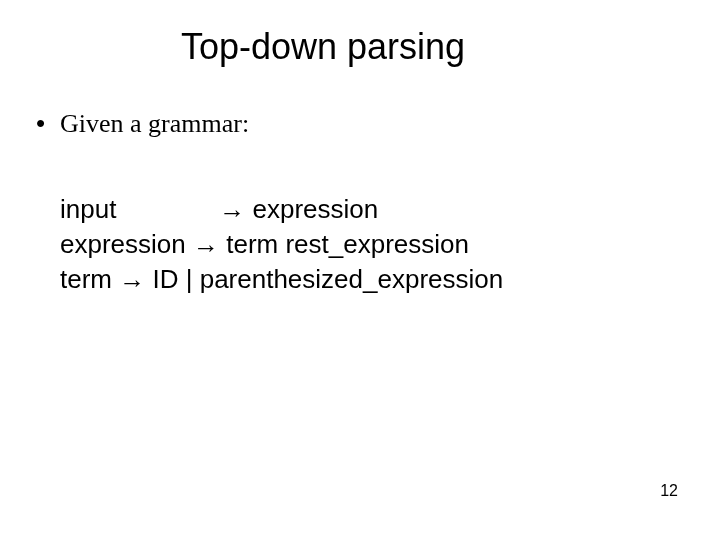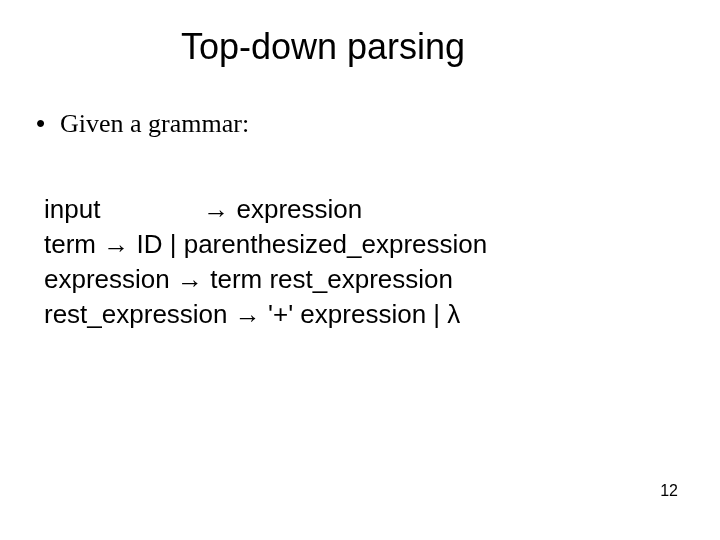--- a/index.html
+++ b/index.html
@@ -40,21 +40,21 @@
     flex: 0 0 24px;
     line-height: 1.2;
   }
   .bullet-text {
     line-height: 1.2;
     font-family: Liberation Serif, serif;
   }
   .grammar {
     position: absolute;
     top: 192px;
-    left: 44px;
+    left: 60px;
     font-size: 26px;
     line-height: 1.35;
   }
   .gline {
     white-space: nowrap;
   }
   .gline .lhs {
     display: inline-block;
   }
   .gline .arrow {
@@ -87,35 +87,30 @@
 
   <div class="grammar">
 
     <div class="gline l1">
       <span class="lhs">input</span>
       <span class="arrow">→</span>
       <span class="rhs">expression</span>
     </div>
 
     <div class="gline">
+      <span class="lhs">expression </span>
+      <span class="arrow">→</span>
+      <span class="rhs">term rest_expression</span>
+    </div>
+
+    <div class="gline">
       <span class="lhs">term </span>
       <span class="arrow">→</span>
       <span class="rhs">ID | parenthesized_expression</span>
     </div>
 
-    <div class="gline">
-      <span class="lhs">expression </span>
-      <span class="arrow">→</span>
-      <span class="rhs">term rest_expression</span>
-    </div>
 
-
-    <div class="gline">
-      <span class="lhs">rest_expression </span>
-      <span class="arrow">→</span>
-      <span class="rhs">'+' expression | λ</span>
-    </div>
 
   </div>
 
   <div class="page-num">12</div>
 
 </div>
 
 </body></html>

